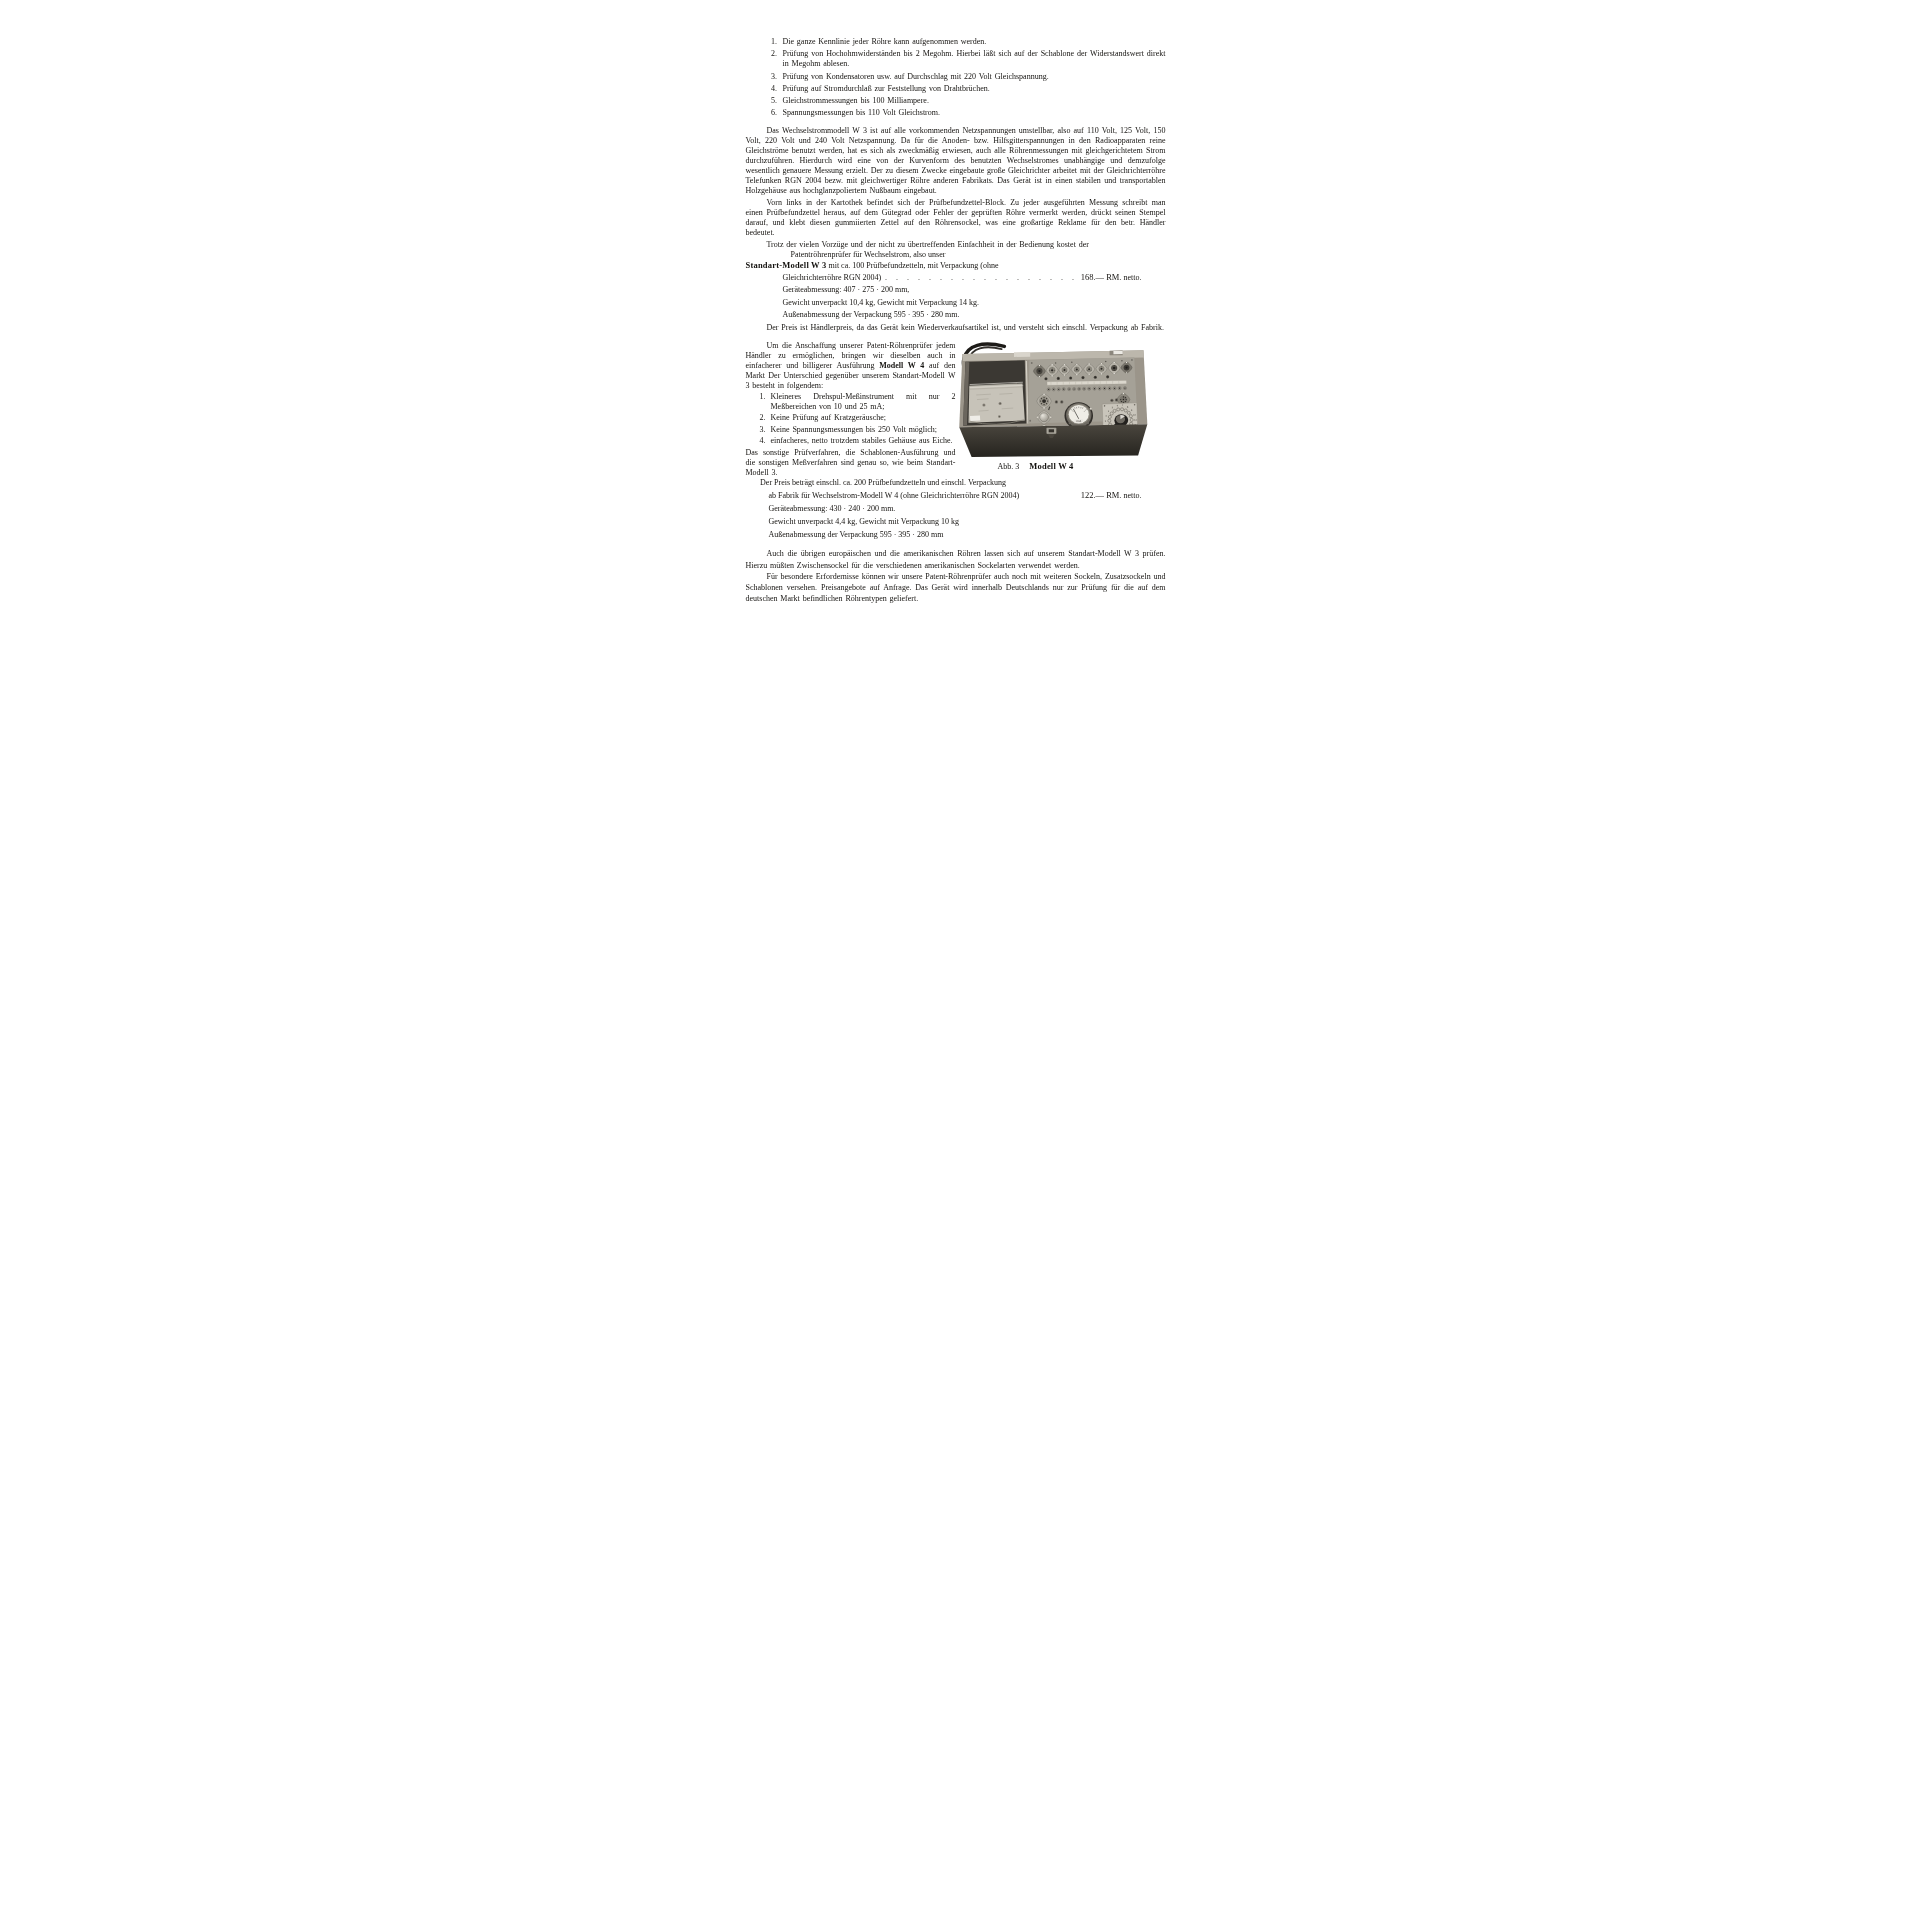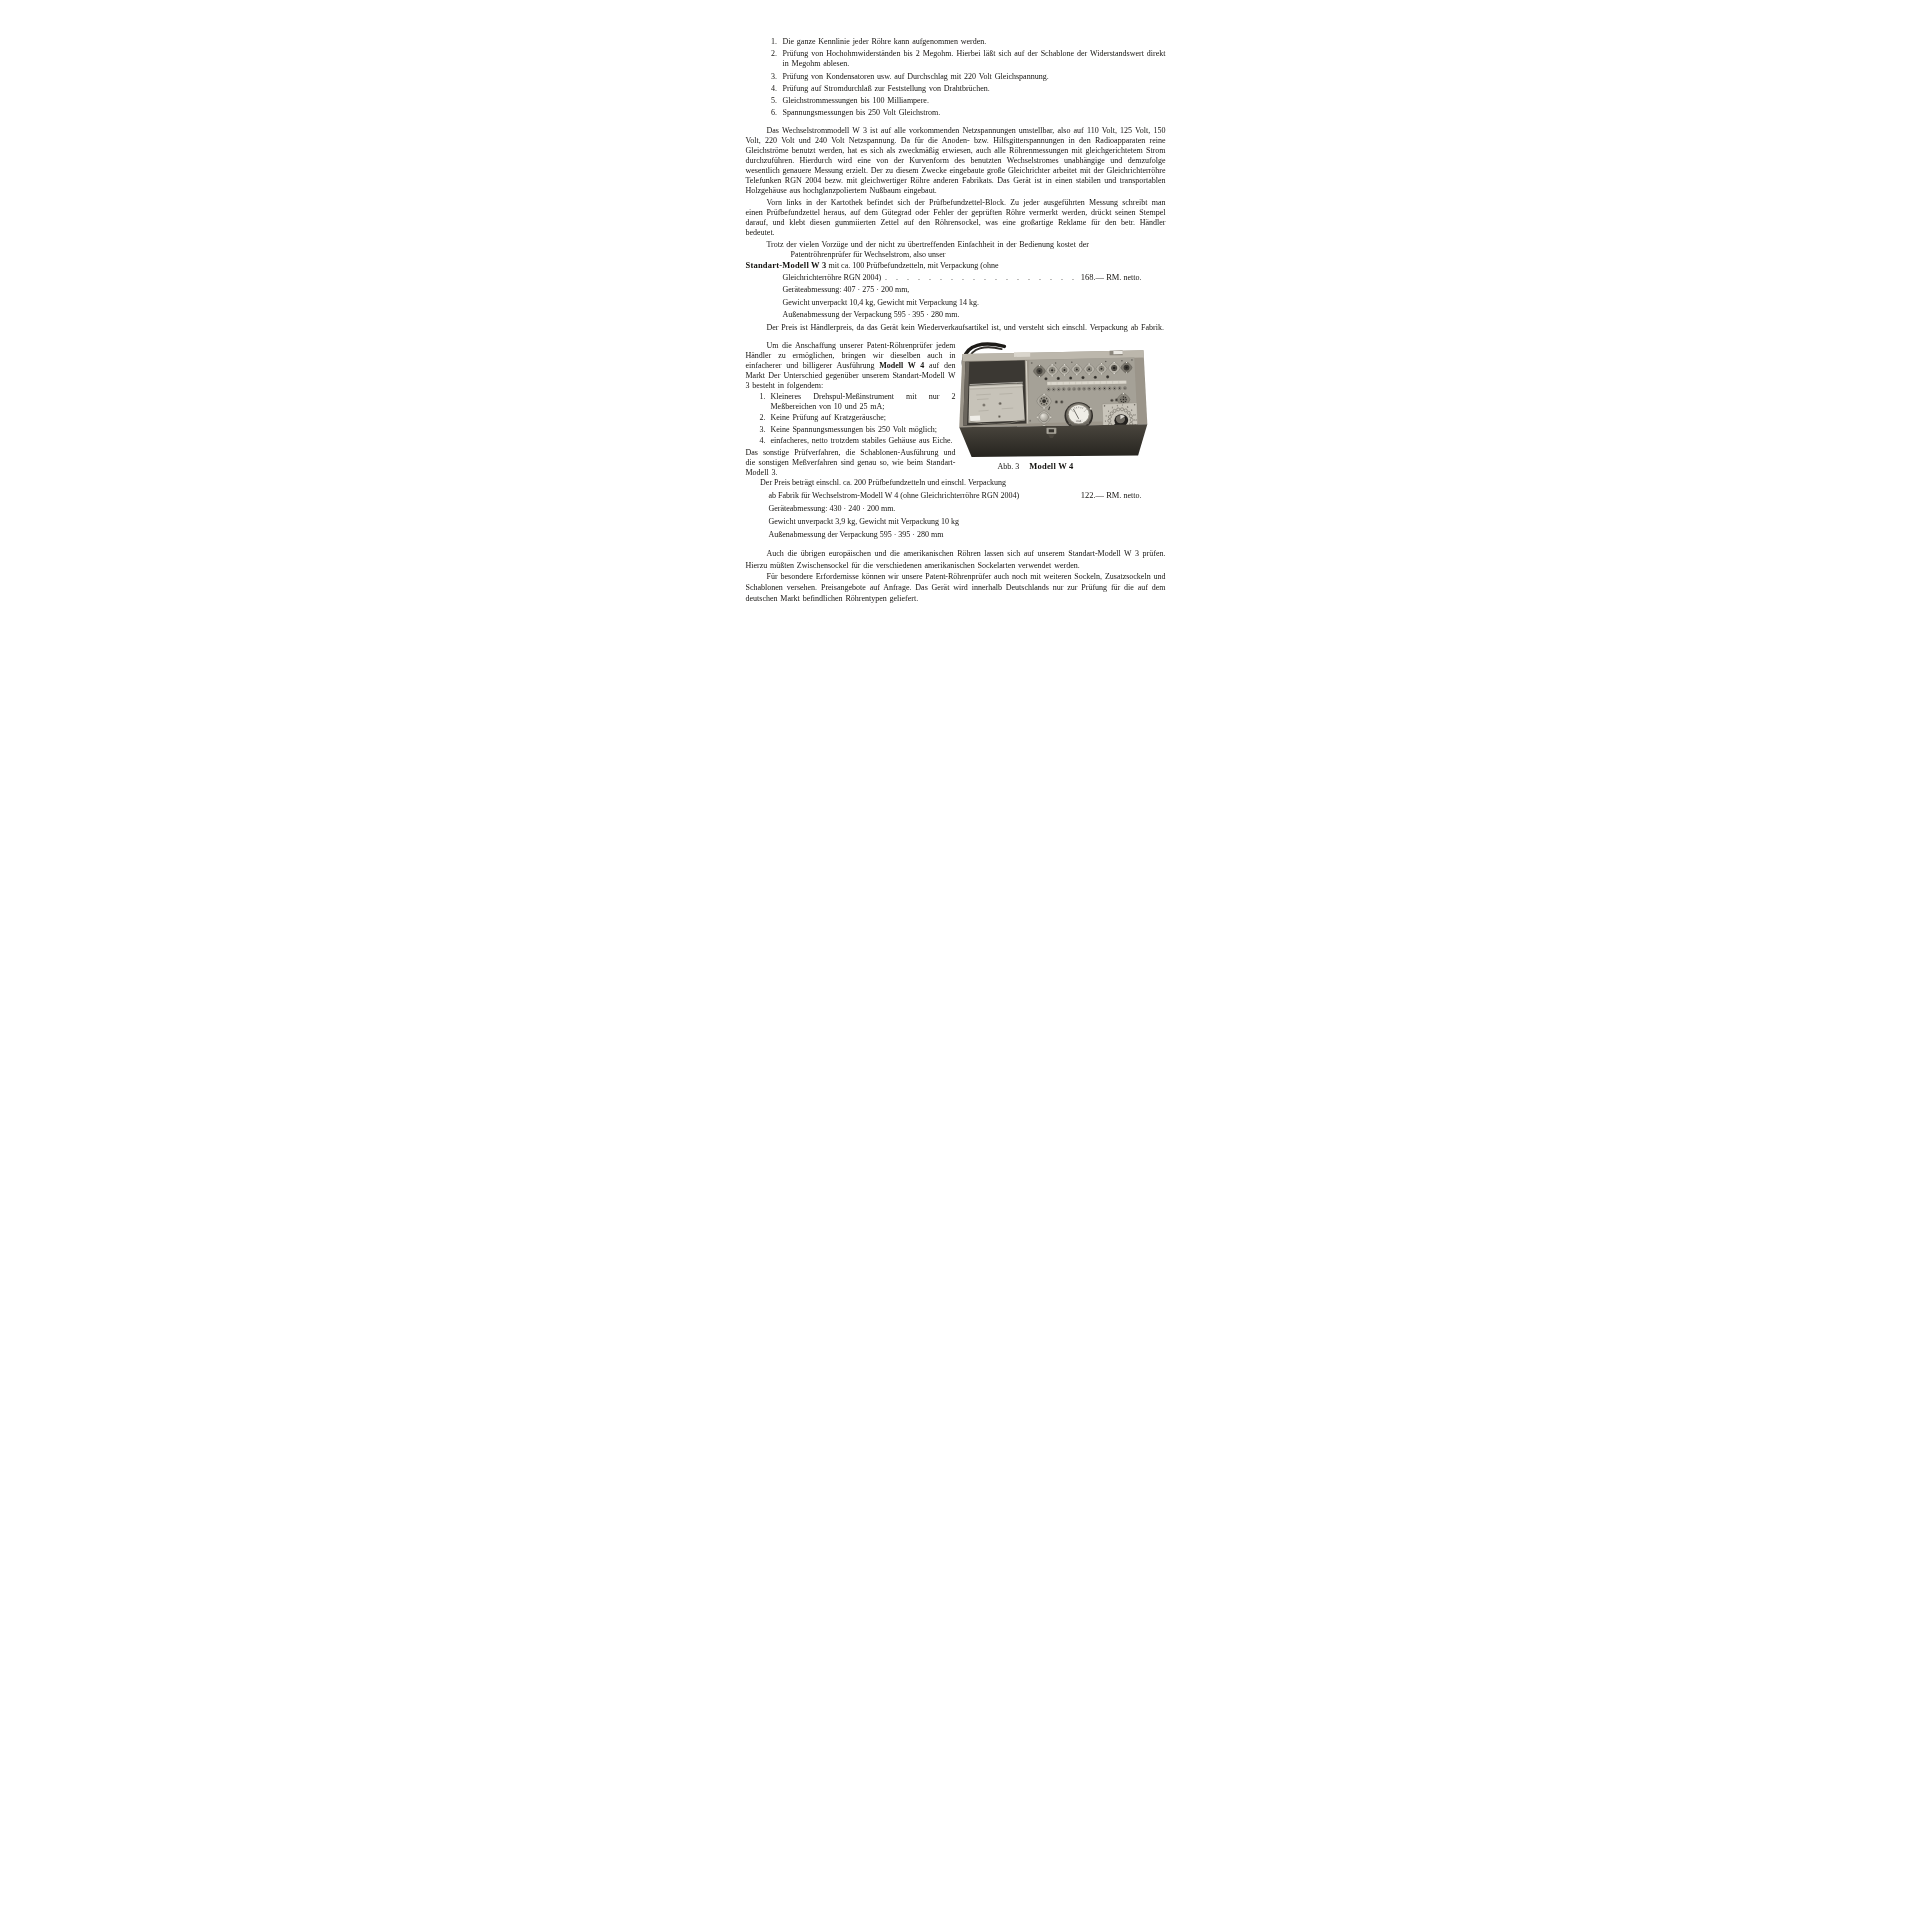--- a/index.html
+++ b/index.html
@@ -59,21 +59,21 @@
 <body>
 
 <div class="page">
 
   <ol class="features">
     <li><span class="num">1.</span><span>Die ganze Kennlinie jeder Röhre kann aufgenommen werden.</span></li>
     <li><span class="num">2.</span><span>Prüfung von Hochohmwiderständen bis 2 Megohm. Hierbei läßt sich auf der Schablone der Widerstandswert direkt in Megohm ablesen.</span></li>
     <li><span class="num">3.</span><span>Prüfung von Kondensatoren usw. auf Durchschlag mit 220 Volt Gleichspannung.</span></li>
     <li><span class="num">4.</span><span>Prüfung auf Stromdurchlaß zur Feststellung von Drahtbrüchen.</span></li>
     <li><span class="num">5.</span><span>Gleichstrommessungen bis 100 Milliampere.</span></li>
-    <li><span class="num">6.</span><span>Spannungsmessungen bis 250 Volt Gleichstrom.</span></li>
+    <li><span class="num">6.</span><span>Spannungsmessungen bis 110 Volt Gleichstrom.</span></li>
   </ol>
 
   <p class="para indent">Das Wechselstrommodell W 3 ist auf alle vorkommenden Netzspannungen umstellbar, also auf 110 Volt, 125 Volt, 150 Volt, 220 Volt und 240 Volt Netzspannung. Da für die Anoden- bzw. Hilfsgitterspannungen in den Radioapparaten reine Gleichströme benutzt werden, hat es sich als zweckmäßig erwiesen, auch alle Röhrenmessungen mit gleichgerichtetem Strom durchzuführen. Hierdurch wird eine von der Kurvenform des benutzten Wechselstromes unabhängige und demzufolge wesentlich genauere Messung erzielt. Der zu diesem Zwecke eingebaute große Gleichrichter arbeitet mit der Gleichrichterröhre Telefunken RGN 2004 bezw. mit gleichwertiger Röhre anderen Fabrikats. Das Gerät ist in einen stabilen und transportablen Holzgehäuse aus hochglanzpoliertem Nußbaum eingebaut.</p>
   <p class="para indent mt4">Vorn links in der Kartothek befindet sich der Prüfbefundzettel-Block. Zu jeder ausgeführten Messung schreibt man einen Prüfbefundzettel heraus, auf dem Gütegrad oder Fehler der geprüften Röhre vermerkt werden, drückt seinen Stempel darauf, und klebt diesen gummiierten Zettel auf den Röhrensockel, was eine großartige Reklame für den betr. Händler bedeutet.</p>
 
   <div class="mt6">
     <div class="para indent">Trotz der vielen Vorzüge und der nicht zu übertreffenden Einfachheit in der Bedienung kostet der</div>
     <div class="line2-indent">Patentröhrenprüfer für Wechselstrom, also unser</div>
   </div>
 
@@ -429,21 +429,21 @@
   </div>
 
   <div class="offer offer-w4 mt12">
     <div class="l1">Der Preis beträgt einschl. ca. 200 Prüfbefundzetteln und einschl. Verpackung</div>
     <div class="price-line">
       <span class="lead-text">ab Fabrik für Wechselstrom-Modell W 4 (ohne Gleichrichterröhre RGN 2004)</span>
       <span class="spacer"></span>
       <span class="price"><span class="amount">122.— RM.</span><span> netto.</span></span>
     </div>
     <div class="spec">Geräteabmessung: 430 · 240 · 200 mm.</div>
-    <div class="spec">Gewicht unverpackt 3,9 kg, Gewicht mit Verpackung 10 kg</div>
+    <div class="spec">Gewicht unverpackt 4,4 kg, Gewicht mit Verpackung 10 kg</div>
     <div class="spec">Außenabmessung der Verpackung 595 · 395 · 280 mm</div>
   </div>
 
   <p class="para indent spread mt22">Auch die übrigen europäischen und die amerikanischen Röhren lassen sich auf unserem Standart-Modell W 3 prüfen. Hierzu müßten Zwischensockel für die verschiedenen amerikanischen Sockelarten verwendet werden.</p>
   <p class="para indent spread mt12">Für besondere Erfordernisse können wir unsere Patent-Röhrenprüfer auch noch mit weiteren Sockeln, Zusatzsockeln und Schablonen versehen. Preisangebote auf Anfrage. Das Gerät wird innerhalb Deutschlands nur zur Prüfung für die auf dem deutschen Markt befindlichen Röhrentypen geliefert.</p>
 
 </div>
 
 
 </body></html>

